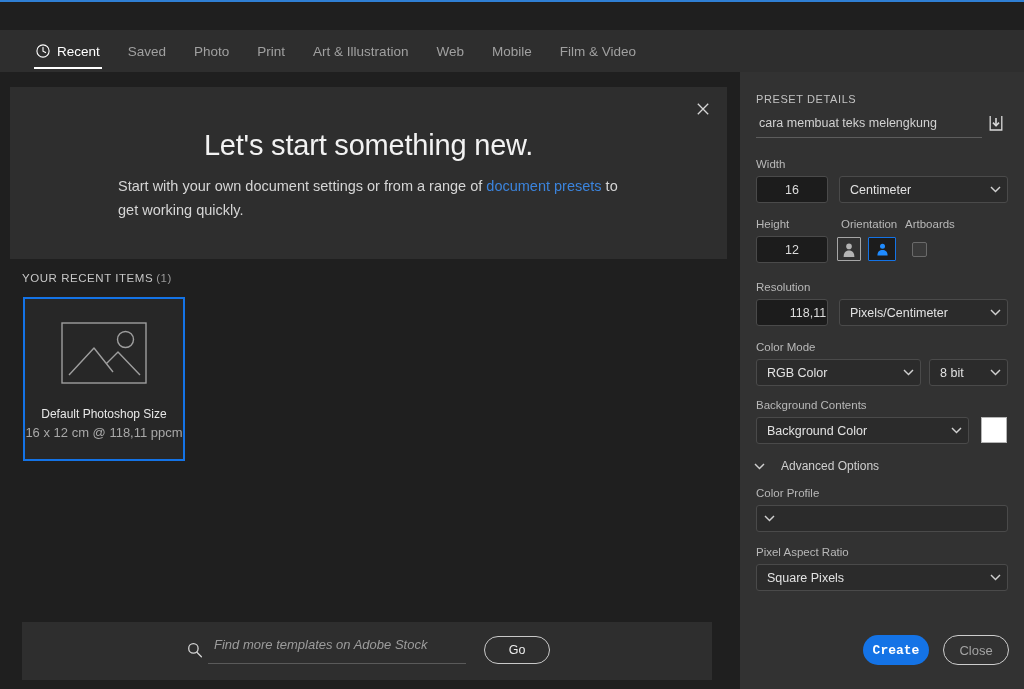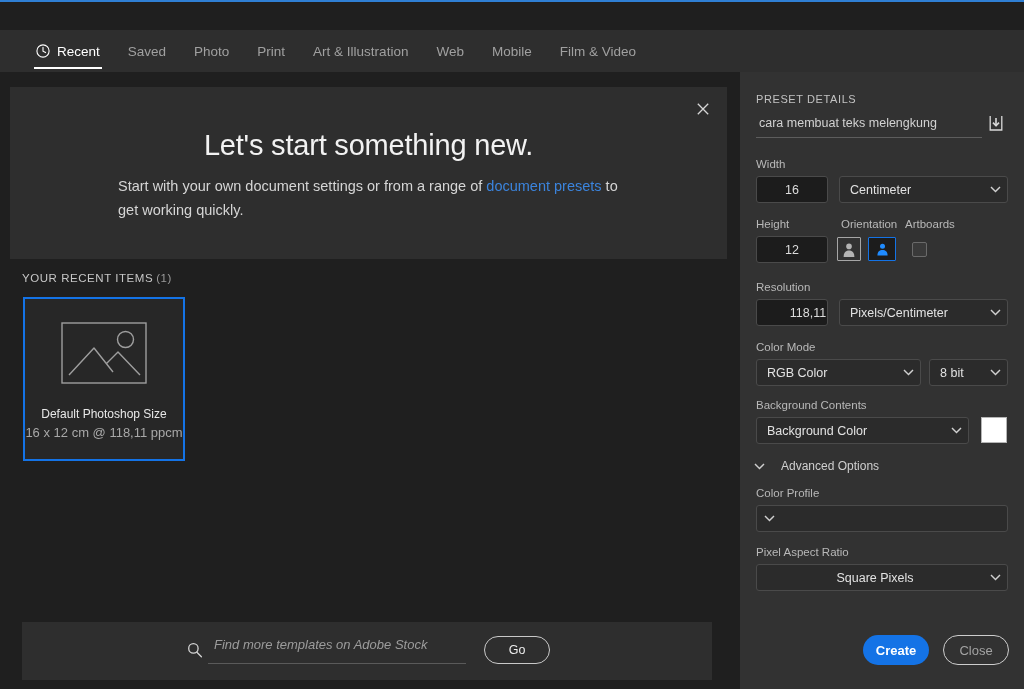--- a/index.html
+++ b/index.html
@@ -326,21 +326,21 @@
   }
 
   
   .create-btn {
     position: absolute; left: 123px; top: 563px;
     width: 66px; height: 30px;
     border-radius: 15px;
     background: #1473e6;
     border: none;
     color: #ffffff;
-    font-family: Liberation Sans, sans-serif;
+    font-family: Liberation Mono, monospace;
     font-size: 13px;
     font-weight: bold;
     cursor: pointer;
   }
   .close-btn {
     position: absolute; left: 203px; top: 563px;
     width: 66px; height: 30px;
     border-radius: 15px;
     background: transparent;
     border: 1px solid #cdcdcd;
@@ -531,21 +531,21 @@
     <div class="field-label" style="left:16px; top:415px;">Color Profile</div>
     <div class="select" style="left:16px; top:433px; width:252px;">
       <span class="chev">
         <svg width="11" height="7" viewBox="0 0 11 7">
             <path d="M1 1 L5.5 5.6 L10 1" fill="none" stroke="#d0d0d0" stroke-width="1.4"></path>
           </svg>
       </span>
     </div>
 
     <div class="field-label" style="left:16px; top:474px;">Pixel Aspect Ratio</div>
-    <div class="select" style="left:16px; top:492px; width:252px;text-align:center;">
+    <div class="select" style="left:16px; top:492px; width:252px;">
       <span class="sel-text">Square Pixels</span>
       <span class="chev">
         <svg width="11" height="7" viewBox="0 0 11 7">
             <path d="M1 1 L5.5 5.6 L10 1" fill="none" stroke="#d0d0d0" stroke-width="1.4"></path>
           </svg>
       </span>
     </div>
 
     <button class="create-btn">Create</button>
     <button class="close-btn">Close</button>

